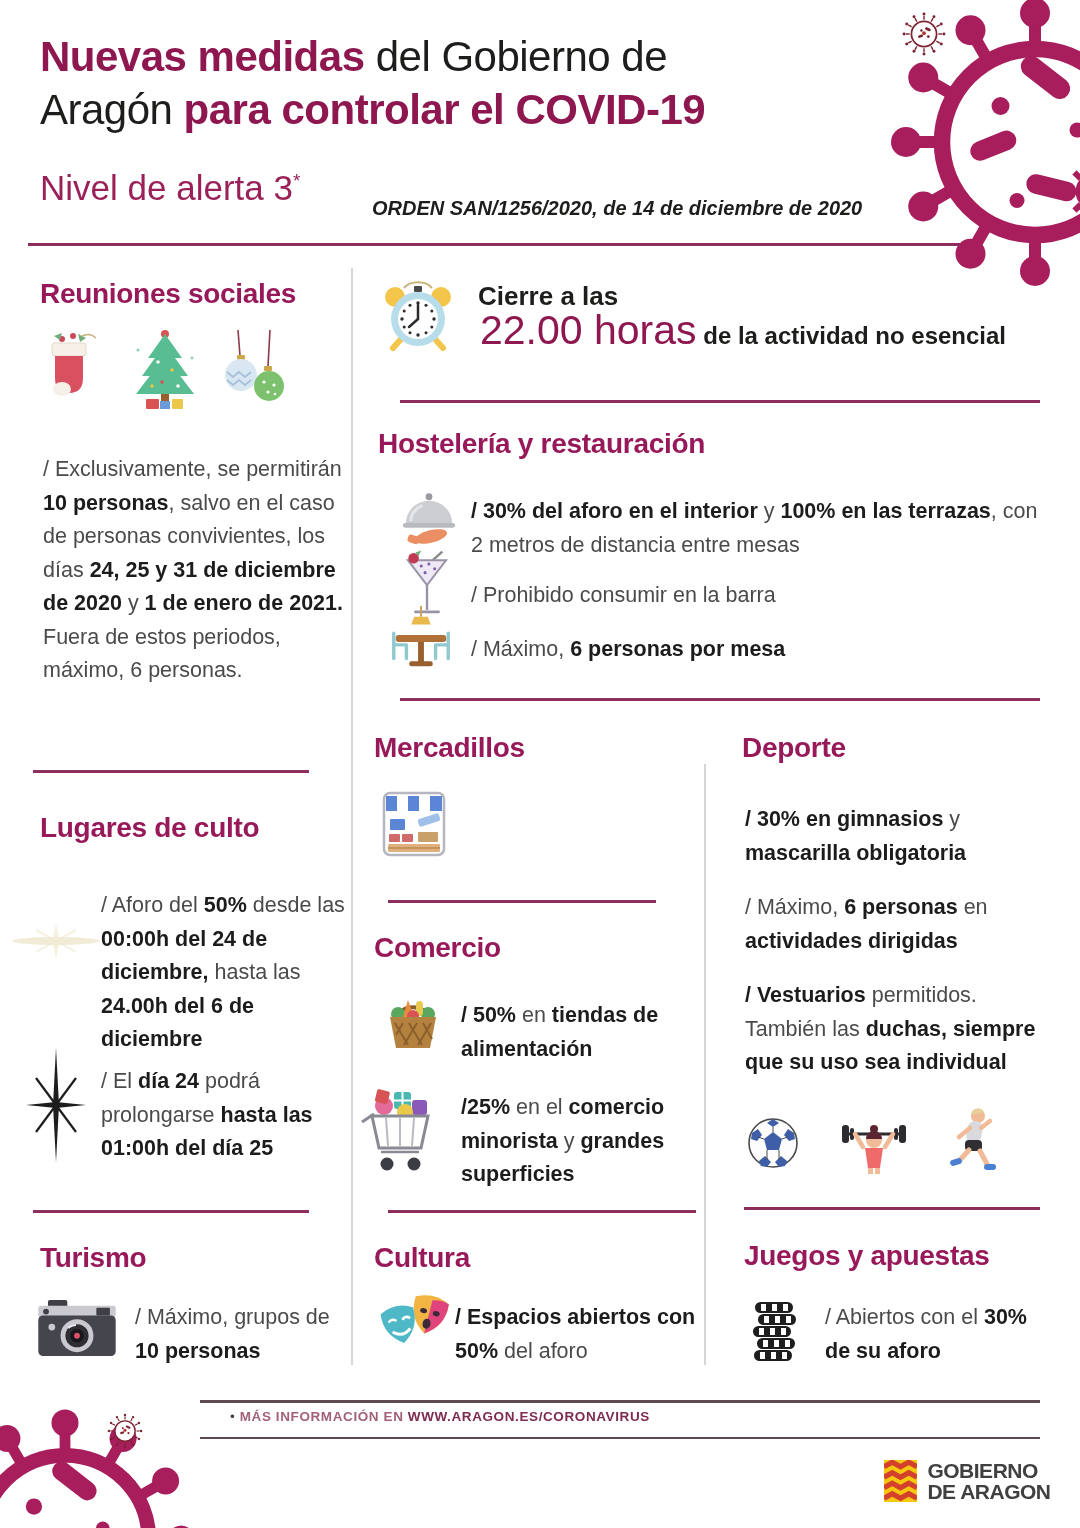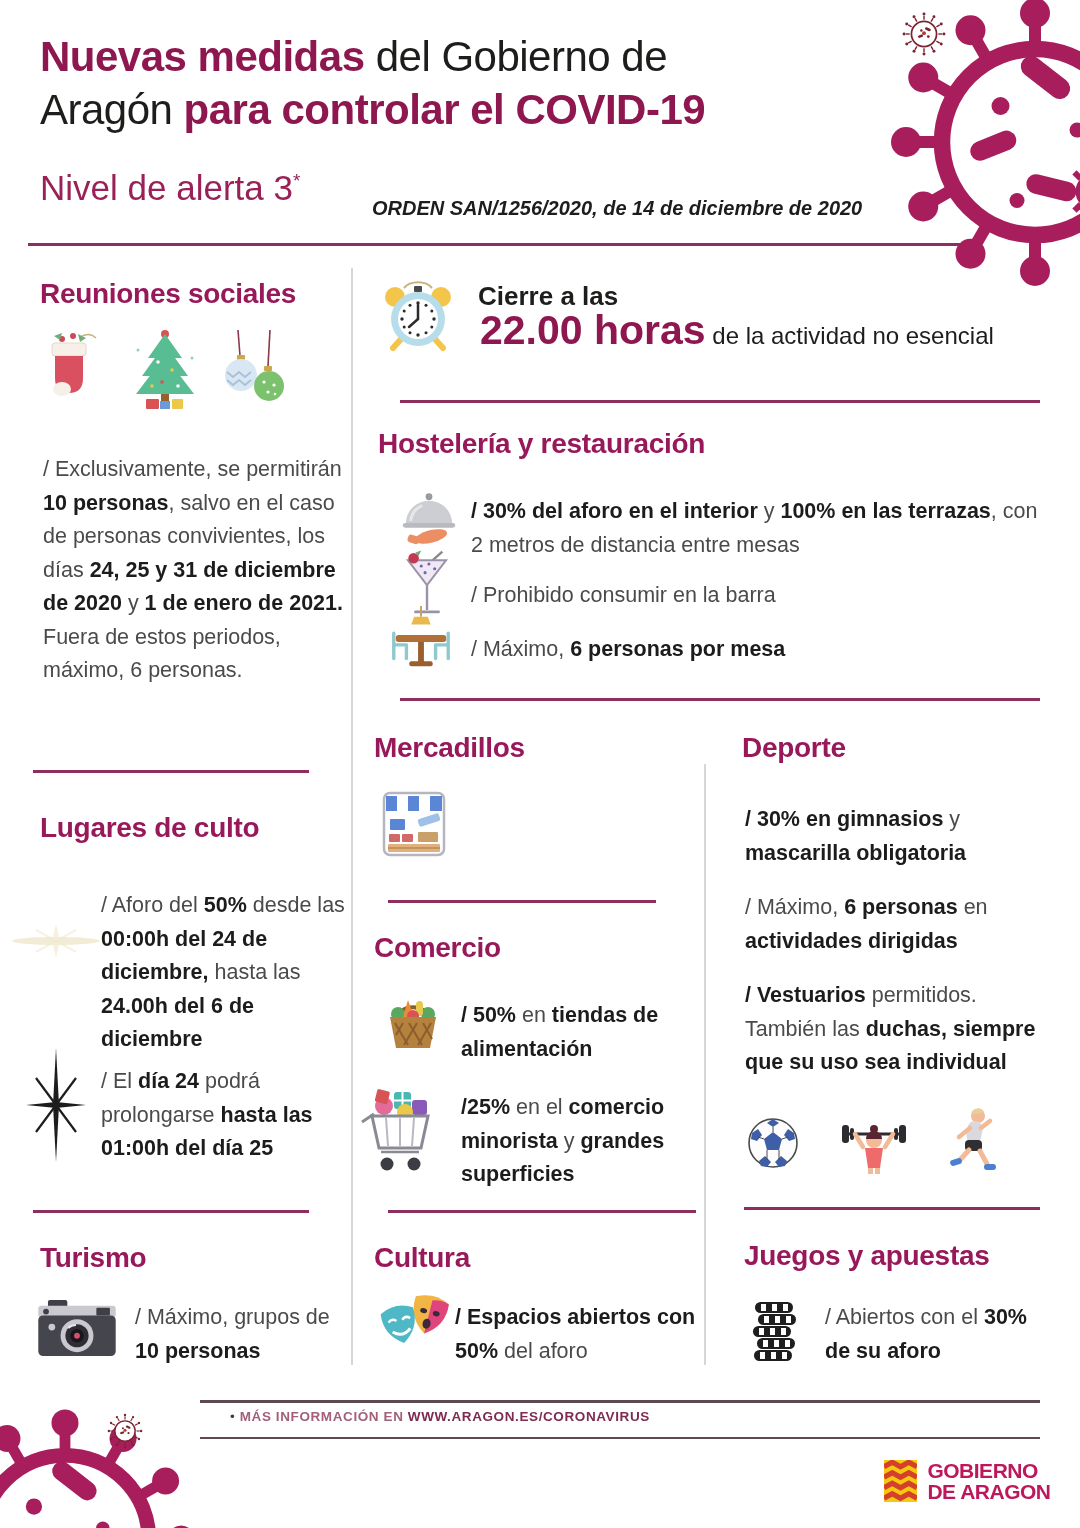--- a/index.html
+++ b/index.html
@@ -237,21 +237,21 @@
         <circle cx="26.2" cy="53" r="1.5"></circle>
       <circle cx="24" cy="45" r="1.7"></circle>
         <circle cx="26.2" cy="37" r="1.5"></circle>
         <circle cx="32" cy="31.2" r="1.5"></circle>
     </g>
     <line x1="40" y1="45" x2="40" y2="31" stroke="#2b2b2b" stroke-width="2.5" stroke-linecap="round"></line>
     <line x1="40" y1="45" x2="31" y2="53" stroke="#2b2b2b" stroke-width="2.5" stroke-linecap="round"></line>
   </svg>
   <div class="abs" style="left:478px;top:281px;font-size:26px;font-weight:700;color:#1d1d1b">Cierre a las</div>
   <div class="abs" style="left:480px;top:307px">
-    <span style="font-size:41px;font-weight:700;color:#8E1750">22.00 horas</span><span style="font-size:24px;font-weight:400;color:#1d1d1b"> de la actividad no esencial</span>
+    <span style="font-size:41px;font-weight:400;color:#8E1750">22.00 horas</span><span style="font-size:24px;font-weight:700;color:#1d1d1b"> de la actividad no esencial</span>
   </div>
   <div class="abs rule" style="left:400px;top:400px;width:640px;height:3px"></div>
 
   <h2 class="abs st" style="left:378px;top:428px">Hostelería y restauración</h2>
 
   <svg class="abs" style="left:398px;top:488px" width="62" height="64" viewBox="0 0 64 64">
     <circle cx="32" cy="8" r="3.5" fill="#9a9aa0"></circle>
     <path d="M8 36 a24 24 0 0 1 48 0 z" fill="#cdced2"></path>
     <path d="M13 33 a20 20 0 0 1 12 -16" stroke="#e6e7ea" stroke-width="3" fill="none"></path>
     <rect x="5" y="35" width="54" height="5" rx="2.5" fill="#b9bac0"></rect>
@@ -456,19 +456,19 @@
   <div class="abs" style="left:884px;top:1460px">
     <svg width="33" height="42" viewBox="0 0 44 56" style="vertical-align:top">
       <rect x="0" y="0" width="44" height="56" fill="#F6C80F"></rect>
       <g stroke="#D3402C" stroke-width="7" fill="none">
         <polyline points="0,9 11,3 22,9 33,3 44,9"></polyline>
         <polyline points="0,23 11,17 22,23 33,17 44,23"></polyline>
         <polyline points="0,37 11,31 22,37 33,31 44,37"></polyline>
         <polyline points="0,51 11,45 22,51 33,45 44,51"></polyline>
       </g>
     </svg>
-    <div style="display:inline-block;margin-left:6px;font-weight:700;font-size:21px;line-height:21px;color:#be185d;letter-spacing:-0.5px">
+    <div style="display:inline-block;margin-left:6px;font-weight:700;font-size:21px;line-height:21px;color:#404040;letter-spacing:-0.5px">
       <div>GOBIERNO</div>
       <div>DE ARAGON</div>
     </div>
   </div>
 
 </div>
 
 </body></html>

